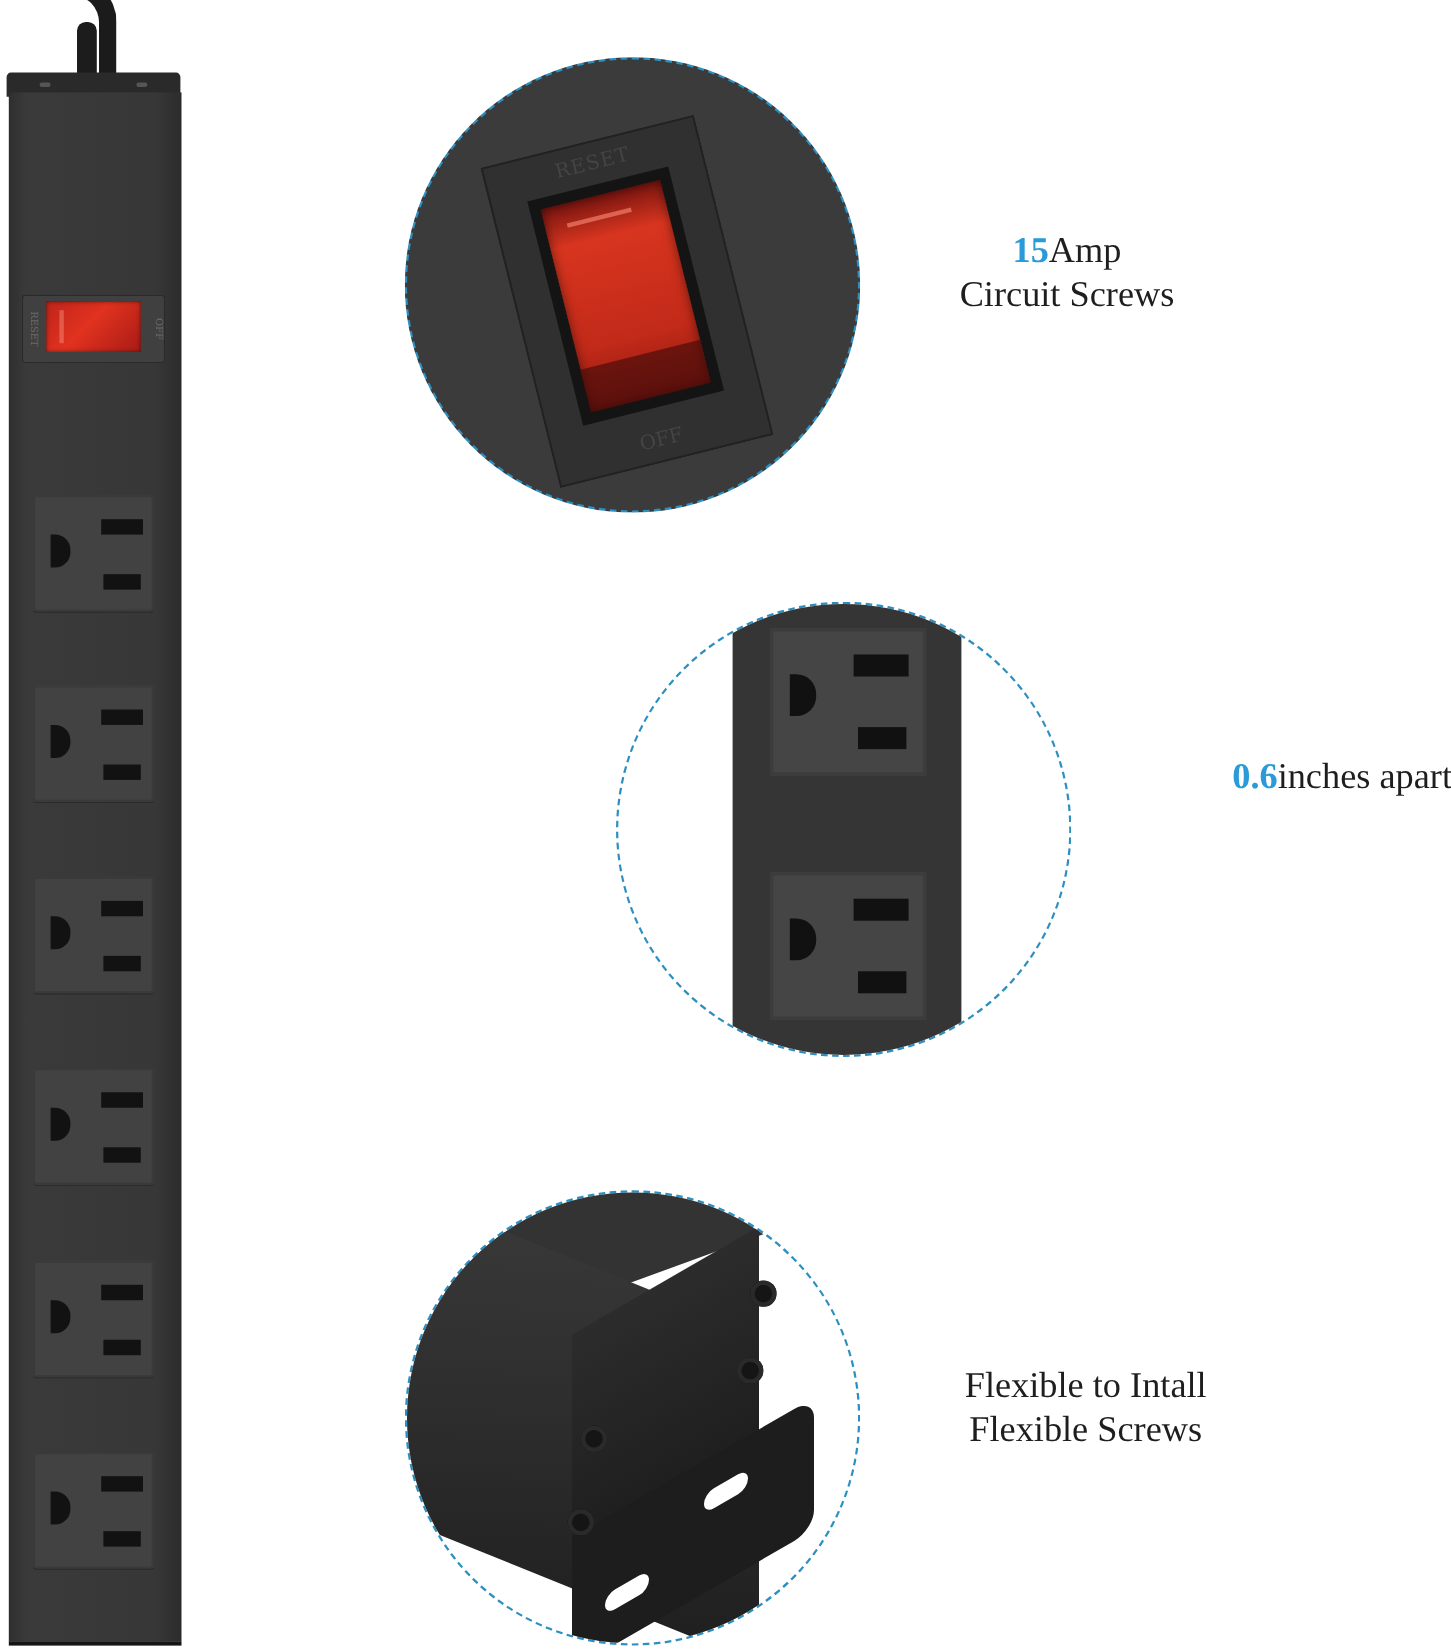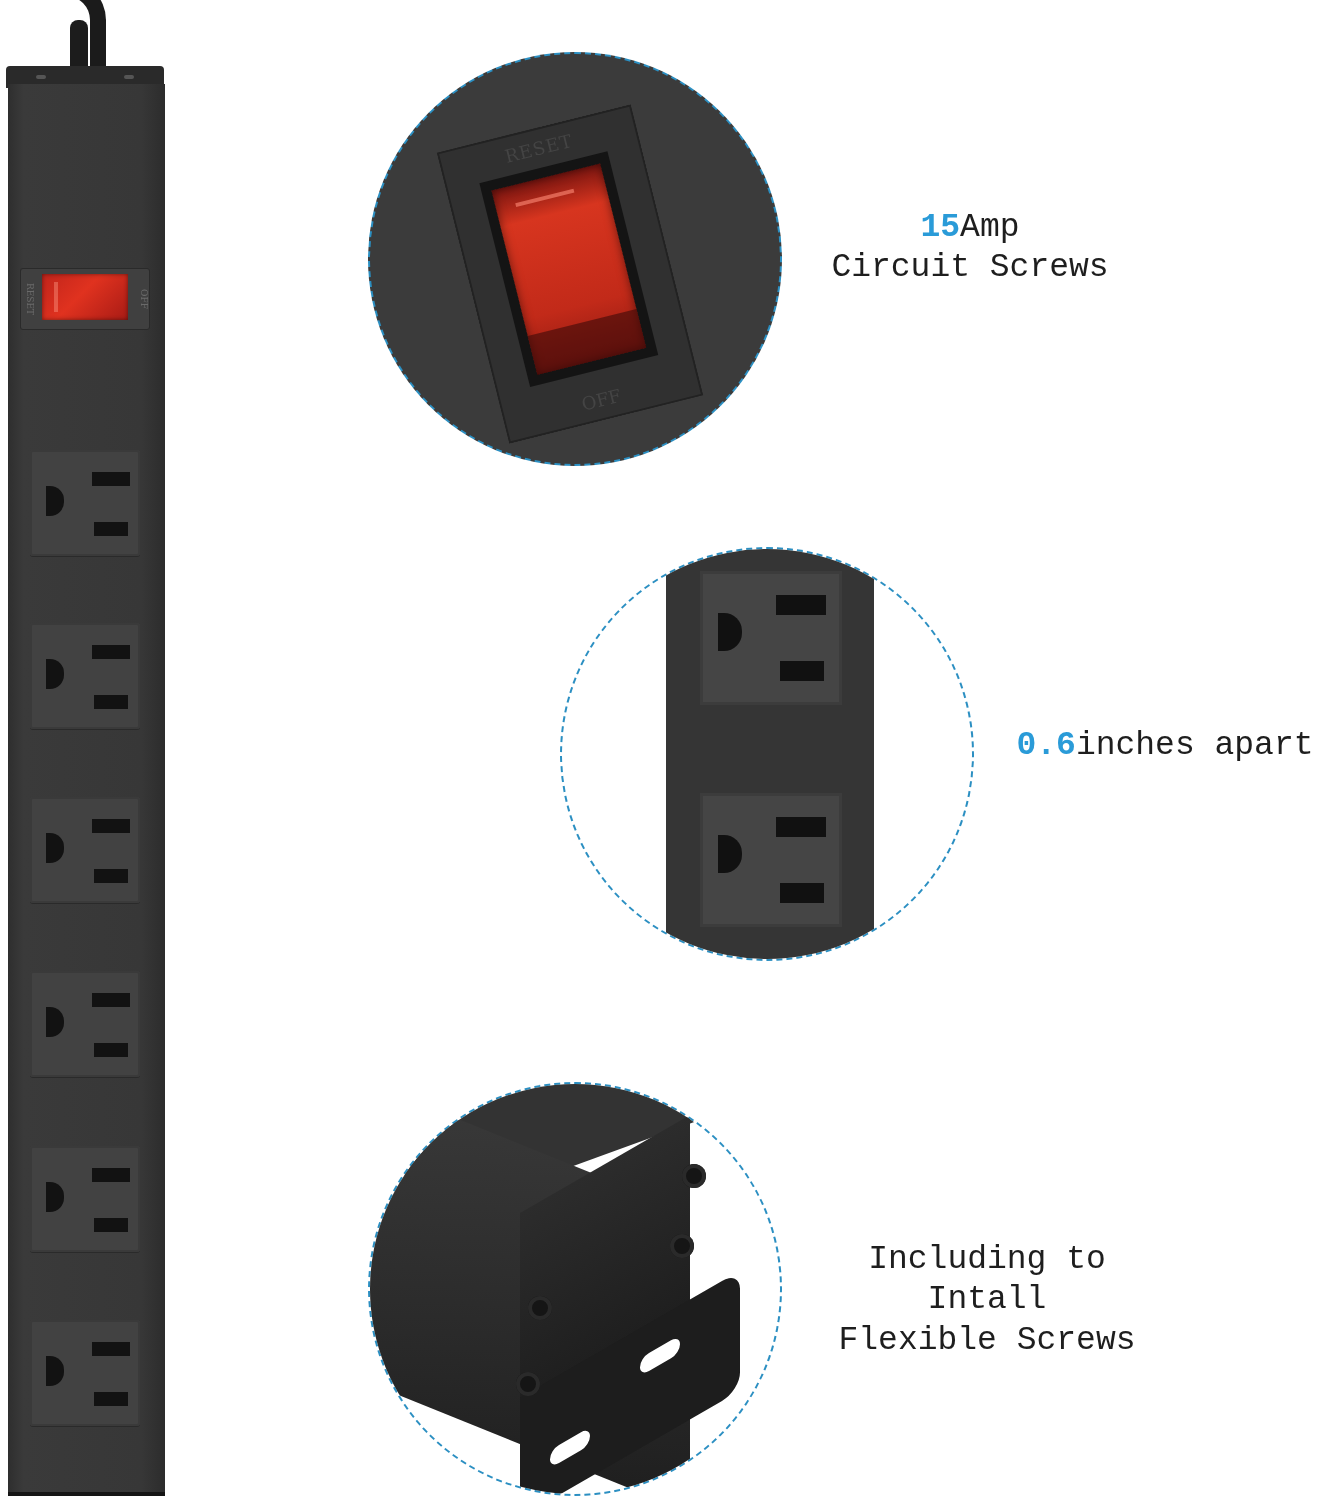--- a/index.html
+++ b/index.html
@@ -131,25 +131,25 @@
   .c3 .keyhole.k2 { left: 30px; top: 70px; }
   .c3 .screw { position: absolute; width: 24px; height: 24px; border-radius: 50%; background: #151515; box-shadow: inset 0 0 0 4px #2a2a2a; }
   .c3 .screw.s1 { left: 158px; top: 212px; }
   .c3 .screw.s2 { left: 146px; top: 288px; }
   .c3 .screw.s3 { left: 312px; top: 80px; }
   .c3 .screw.s4 { left: 300px; top: 150px; }
 
   
   .caption {
     position: absolute; text-align: center; color: #1e1e1e;
-    font-family: Liberation Mono, monospace; font-weight: 300; line-height: 1.22;
+    font-family: Liberation Serif, serif; font-weight: 300; line-height: 1.22;
   }
   .caption .hl { color: #2a9bd8; font-weight: 700; }
   .cap1 { left: 820px; top: 208px; width: 300px; font-size: 33px; }
-  .cap2 { left: 1010px; top: 726px; width: 310px; font-size: 33px; text-align: center; }
+  .cap2 { left: 1010px; top: 686px; width: 310px; font-size: 33px; text-align: right; }
   .cap3 { left: 812px; top: 1240px; width: 350px; font-size: 33px; }
 </style>
 </head>
 <body>
 
 <div>
   <div class="cord"></div>
   <div class="cord-straight"></div>
   <div class="strip-cap">
     <span class="cap-screw" style="left:30px"></span>
@@ -236,15 +236,15 @@
     <span class="keyhole k1"></span>
     <span class="keyhole k2"></span>
   </div>
   <span class="screw s1"></span>
   <span class="screw s2"></span>
   <span class="screw s3"></span>
   <span class="screw s4"></span>
 </div>
 
 <div class="caption cap3">
-  <div>Including to Intall</div>
+  <div>Flexible to Intall</div>
   <div>Flexible Screws</div>
 </div>
 
 </body></html>

